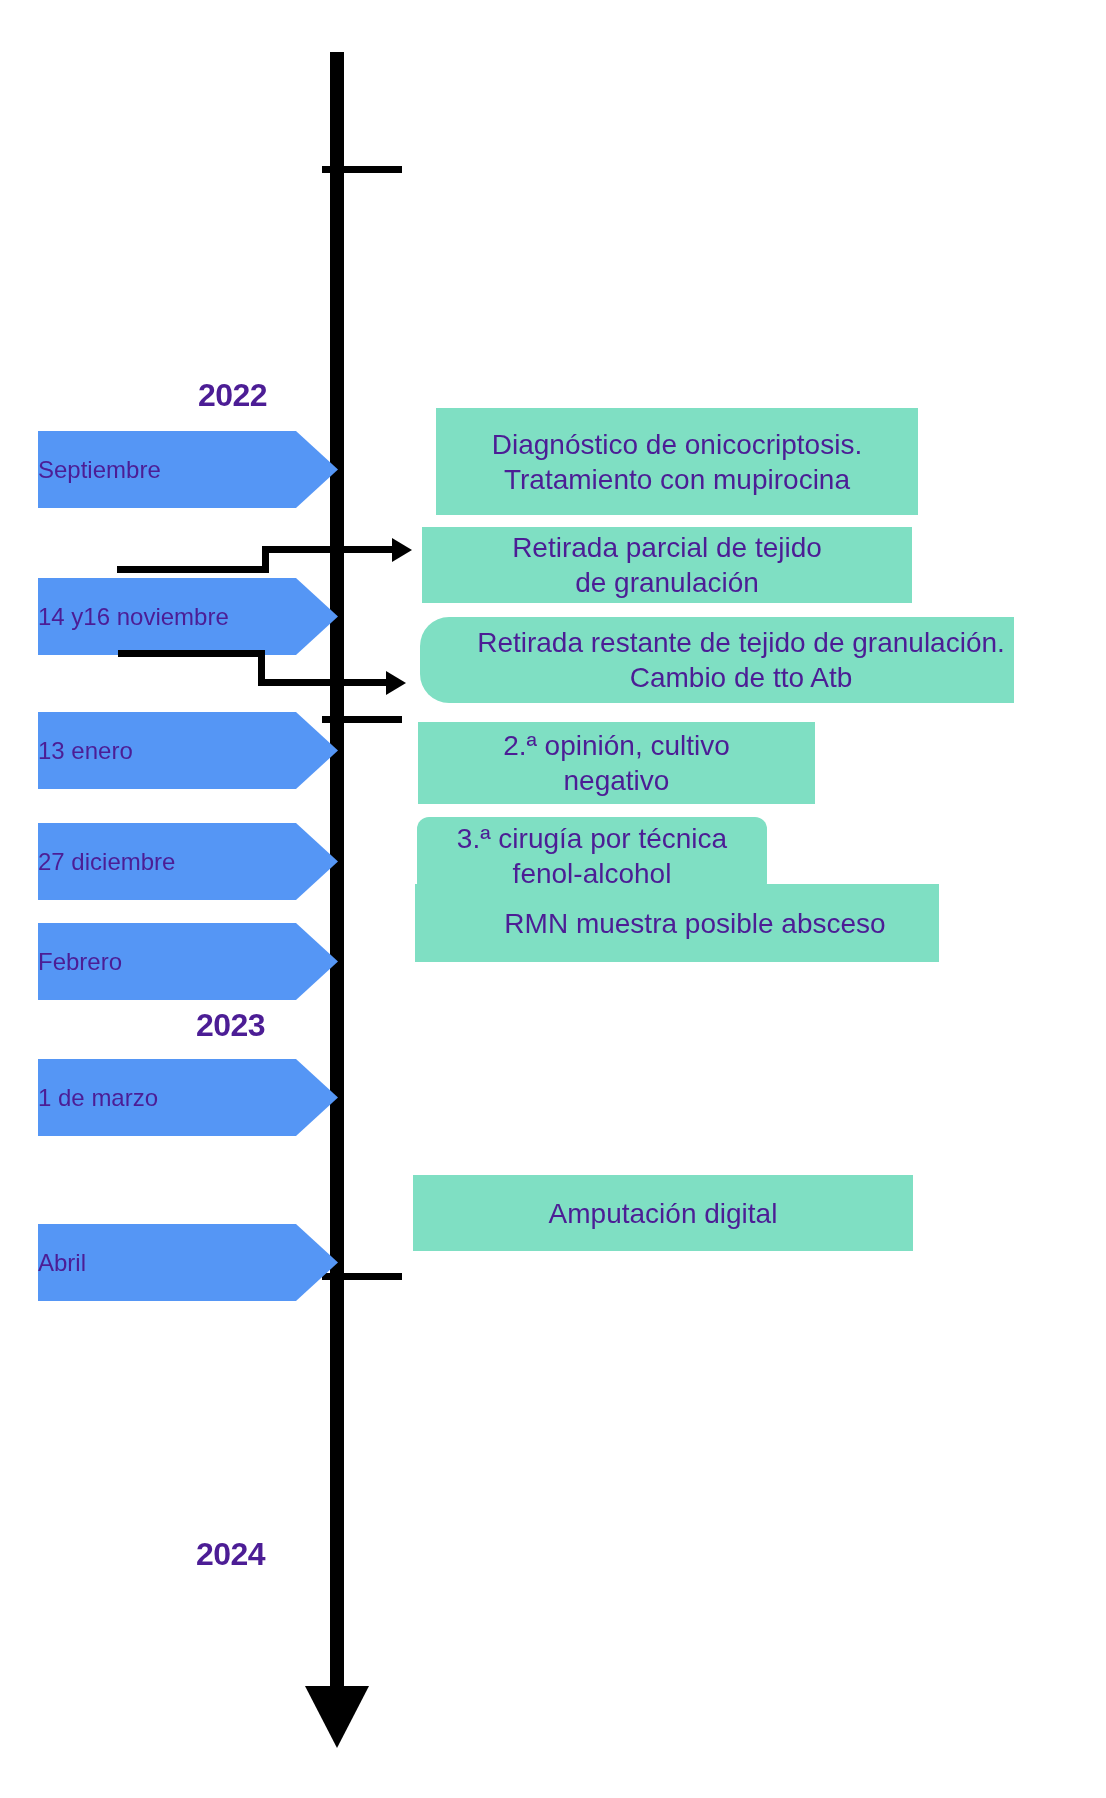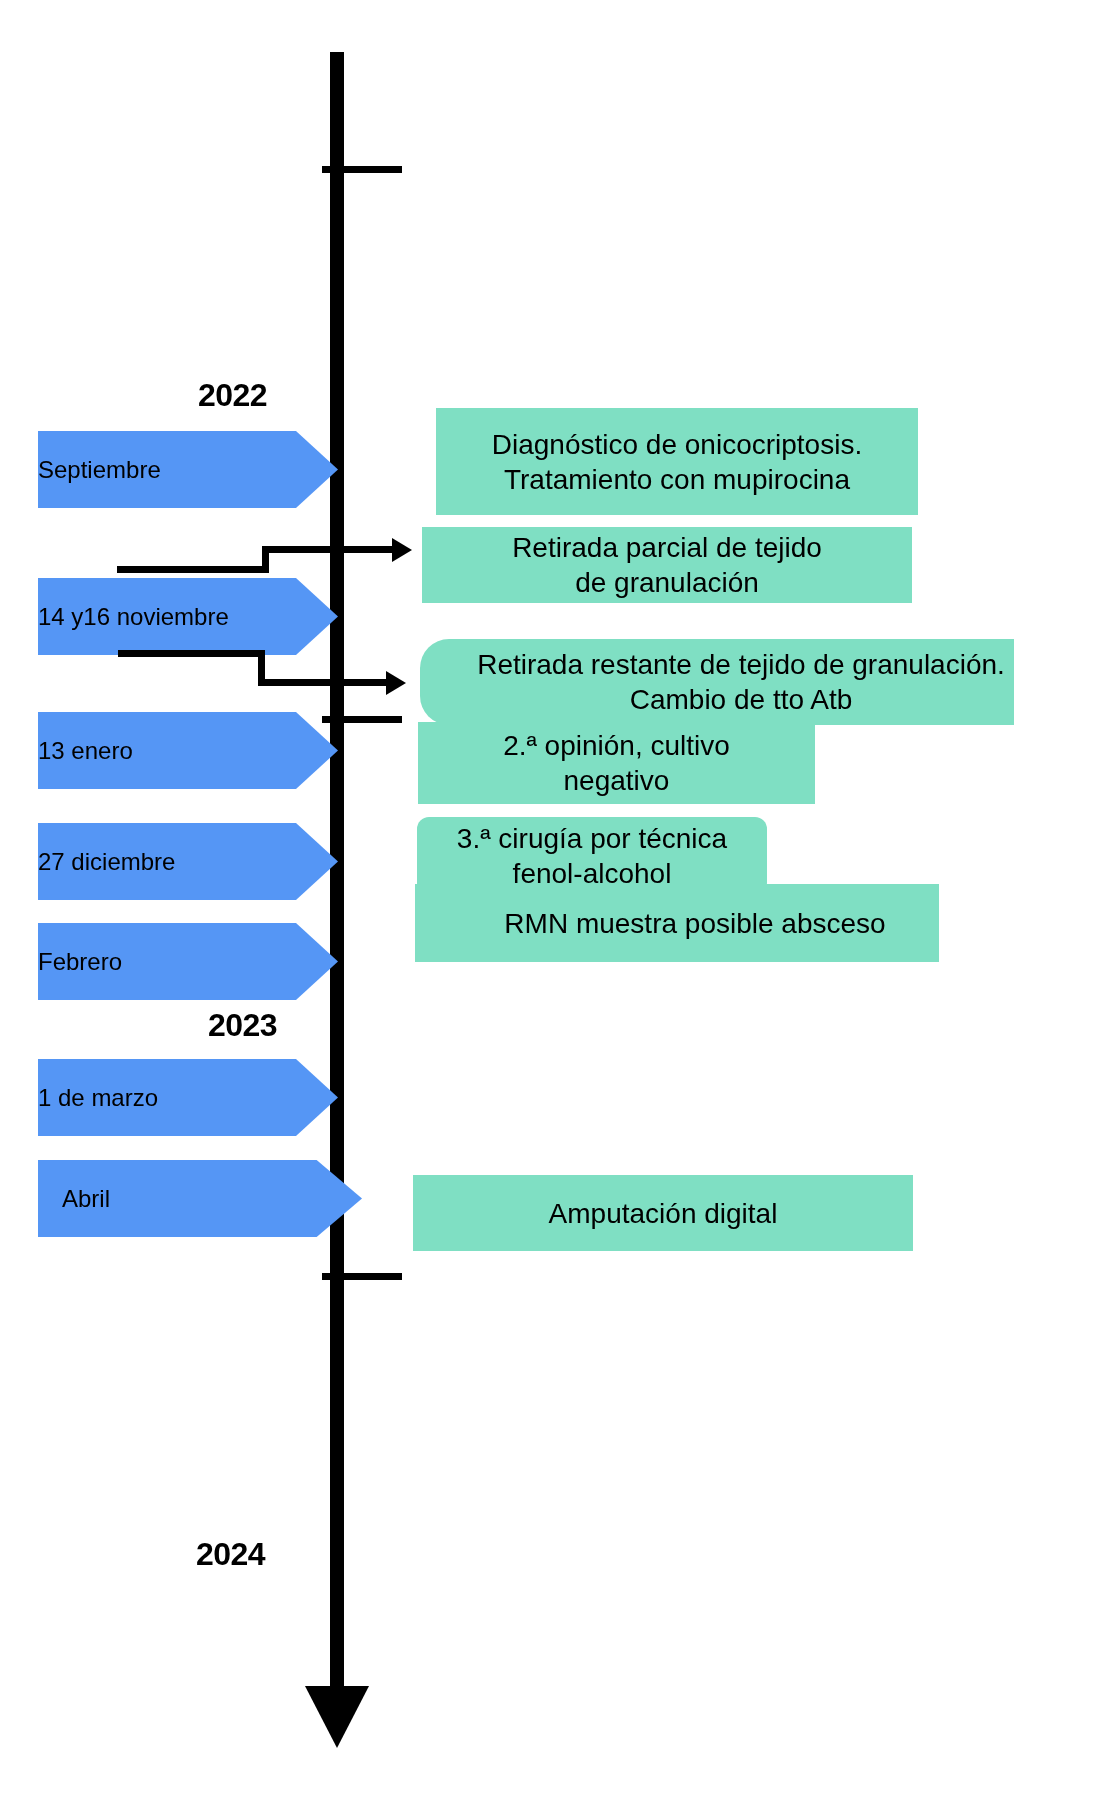--- a/index.html
+++ b/index.html
@@ -1,18 +1,18 @@
 <!DOCTYPE html>
 <html><head>
 <meta charset="utf-8">
 <style>
   html,body{margin:0;padding:0;background:#ffffff;}
   #figure{
     position:relative;width:1014px;height:1798px;background:#ffffff;overflow:hidden;
-    font-family:"Liberation Sans", sans-serif;color:#000000;
+    font-family:"Liberation Sans", sans-serif;color:#4c1d95;
   }
   .abs{position:absolute;}
   .axis{background:#000;}
   .tick{background:#000;height:7px;width:80px;left:322px;}
   .axis-head{
     width:0;height:0;
     border-left:32px solid transparent;border-right:32px solid transparent;
     border-top:62px solid #000;
   }
   .year{
@@ -51,50 +51,50 @@
 <div id="figure">
 
   <div class="abs axis" style="left:330px;top:52px;width:14px;height:1636px;"></div>
   <div class="abs axis-head" style="left:305px;top:1686px;"></div>
 
   <div class="abs tick" style="top:166px;"></div>
   <div class="abs tick" style="top:716px;"></div>
   <div class="abs tick" style="top:1273px;"></div>
 
   <div class="abs year" style="left:160px;top:378px;">2022</div>
-  <div class="abs year" style="left:170px;top:1008px;">2023</div>
+  <div class="abs year" style="left:158px;top:1008px;">2023</div>
   <div class="abs year" style="left:158px;top:1537px;">2024</div>
 
   <div class="abs date-arrow" style="top: 431px; background-color: rgb(85, 150, 245);">
     <span>Septiembre</span>
   </div>
   <div class="abs date-arrow" style="top: 578px; background-color: rgb(85, 150, 245);">
     <span>14 y16 noviembre</span>
   </div>
   <div class="abs date-arrow" style="top: 712px; background-color: rgb(85, 150, 245);">
     <span>13 enero</span>
   </div>
   <div class="abs date-arrow" style="top: 823px; background-color: rgb(85, 150, 245);">
     <span>27 diciembre</span>
   </div>
   <div class="abs date-arrow" style="top: 923px; background-color: rgb(85, 150, 245);">
     <span>Febrero</span>
   </div>
   <div class="abs date-arrow" style="top: 1059px; background-color: rgb(85, 150, 245);">
     <span>1 de marzo</span>
   </div>
-  <div class="abs date-arrow" style="top: 1160px; background-color: rgb(85, 150, 245); padding-left: 24px;">
+  <div class="abs date-arrow" style="top: 1224px; background-color: rgb(85, 150, 245);">
     <span>Abril</span>
   </div>
 
   <div class="abs event-box" style="left: 425px; top: 408px; width: 482px; height: 107px; background-color: rgb(127, 223, 195); margin-left: 11px;">Diagnóstico de onicocriptosis.
 Tratamiento con mupirocina</div>
   <div class="abs event-box" style="left: 422px; top: 527px; width: 490px; height: 76px; background-color: rgb(127, 223, 195);">Retirada parcial de tejido
 de granulación</div>
-  <div class="abs event-box" style="left: 420px; top: 639px; width: 642px; height: 86px; background-color: rgb(127, 223, 195); border-radius: 29px;">Retirada restante de tejido de granulación.
+  <div class="abs event-box" style="left: 420px; top: 617px; width: 642px; height: 86px; background-color: rgb(127, 223, 195); border-radius: 29px;">Retirada restante de tejido de granulación.
 Cambio de tto Atb</div>
   <div class="abs event-box" style="left: 418px; top: 722px; width: 397px; height: 82px; background-color: rgb(127, 223, 195);">2.ª opinión, cultivo
 negativo</div>
   <div class="abs event-box" style="left: 417px; top: 817px; width: 350px; height: 78px; background-color: rgb(127, 223, 195); border-radius: 12px;">3.ª cirugía por técnica
 fenol-alcohol</div>
   <div class="abs event-box" style="left: 415px; top: 884px; width: 488px; height: 78px; background-color: rgb(127, 223, 195); padding-left: 36px;">RMN muestra posible absceso</div>
   <div class="abs event-box" style="left: 413px; top: 1175px; width: 500px; height: 76px; background-color: rgb(127, 223, 195); text-align: right;">Amputación digital</div>
 
   <div>
     <div class="abs seg" style="left:117px;top:566px;width:148px;height:7px;"></div>

